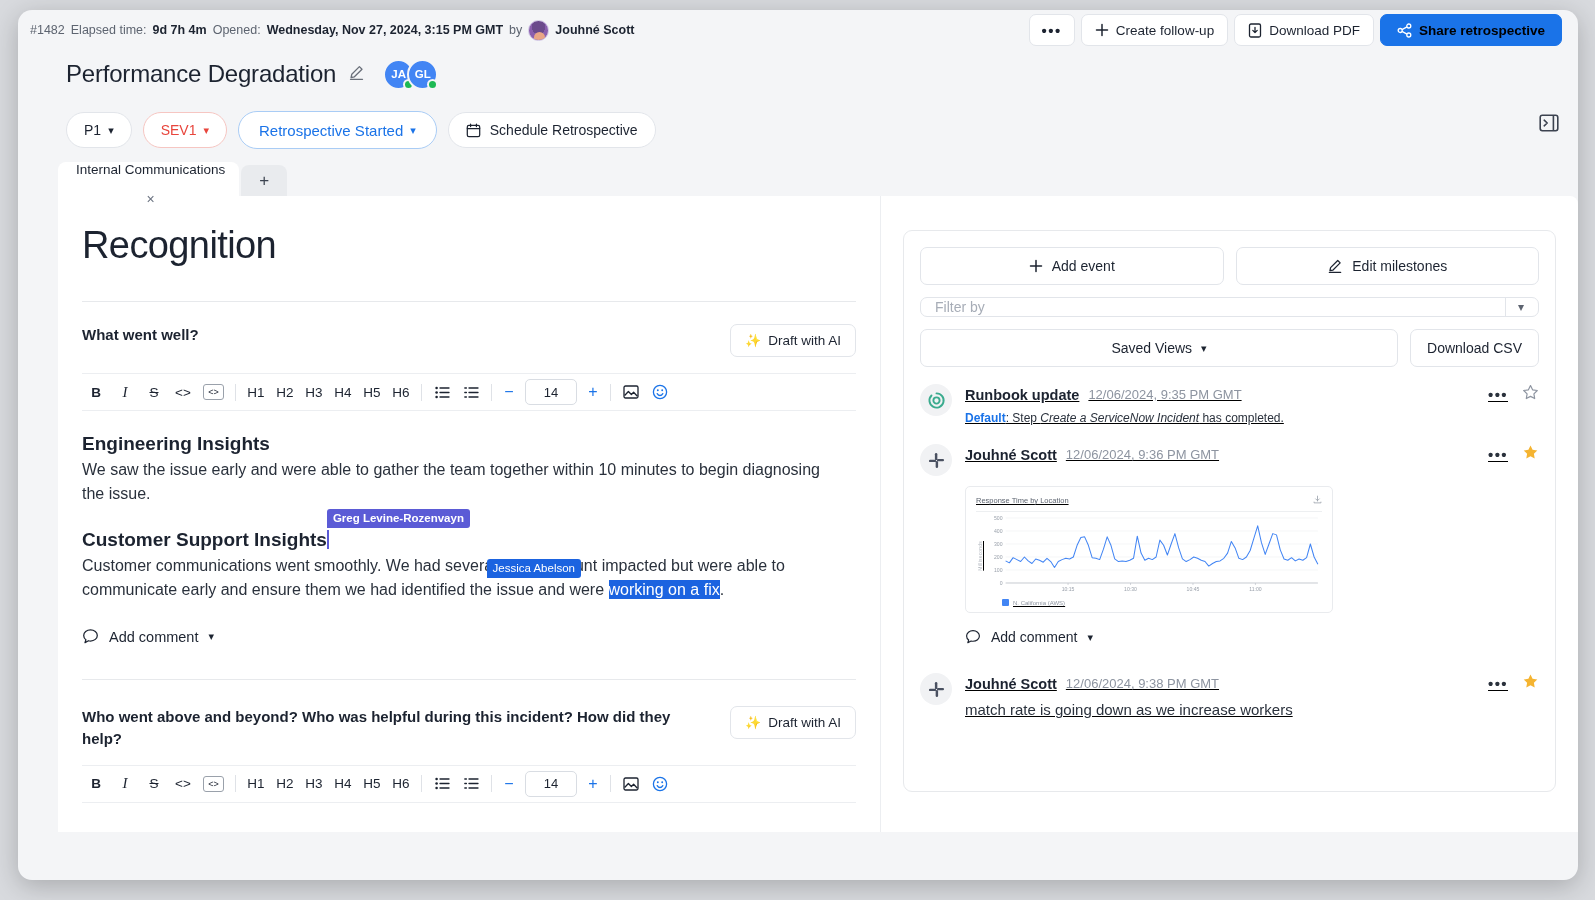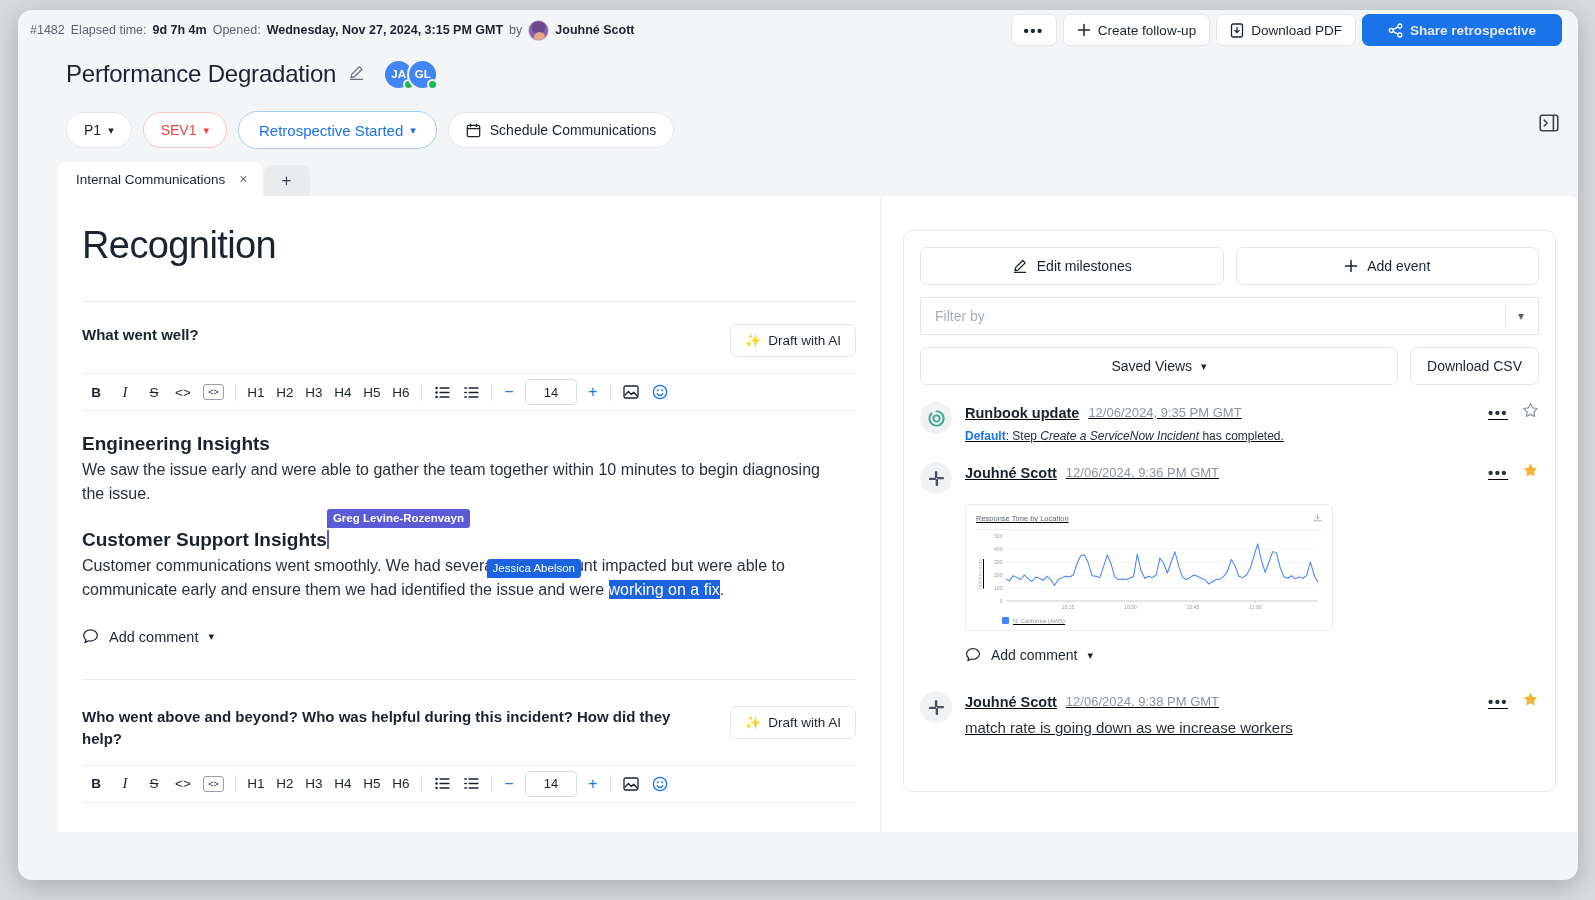--- a/index.html
+++ b/index.html
@@ -46,22 +46,22 @@
   .btn {
     display: inline-flex; align-items: center; justify-content: center;
     gap: 7px;
     height: 32px; padding: 0 13px;
     background: #fff; border: 1px solid #e2e5ea; border-radius: 7px;
     font-size: 13.5px; color: #1c2330; font-family: inherit;
     cursor: pointer; white-space: nowrap;
   }
   .btn-dots { padding: 0 12px; letter-spacing: 1.5px; font-size: 15px; font-weight: 700; }
   .btn-primary {
-    background: #1a73e8; border-color: #1a73e8; color: #e5e5e5; font-weight: 600;
-    padding: 0 25px;
+    background: #1a73e8; border-color: #1a73e8; color: #000000; font-weight: 600;
+    padding: 0 16px;
   }
   .ico { display: inline-block; line-height: 0; }
 
   
   .title-row {
     display: flex; align-items: center; gap: 12px;
     padding: 4px 16px 0 48px; height: 44px;
   }
   .page-title { font-size: 24px; font-weight: 400; color: #1c2330; letter-spacing: -.2px; }
   .edit-pencil { cursor: pointer; opacity: .75; }
@@ -106,21 +106,21 @@
 
   
   .tabstrip {
     display: flex; align-items: flex-end;
     padding-left: 40px; height: 34px; margin-top: 10px;
   }
   .doc-tab {
     display: inline-flex; align-items: center; gap: 14px;
     height: 34px; padding: 0 14px 0 18px;
     background: #fff; border-radius: 8px 8px 0 0;
-    font-size: 13.5px; color: #1c2330; cursor: pointer;
+    font-size: 13.5px; color: #1c2330; cursor: pointer; flex-direction: column;
   }
   .doc-tab .x { color: #6a7280; font-size: 14px; }
   .tab-add {
     width: 46px; height: 31px; background: #e9ebee;
     border-radius: 8px 8px 0 0; margin-left: 2px;
     display: flex; align-items: center; justify-content: center;
     color: #3c4350; font-size: 17px; cursor: pointer;
   }
 
   
@@ -215,22 +215,22 @@
     padding: 16px 16px 0; height: 562px; overflow: hidden;
   }
   .tl-btn-row { display: flex; gap: 12px; }
   .tl-btn {
     flex: 1; height: 38px;
     display: inline-flex; align-items: center; justify-content: center; gap: 9px;
     background: #fff; border: 1px solid #e2e5ea; border-radius: 7px;
     font-size: 14px; color: #1c2330; cursor: pointer; font-family: inherit;
   }
   .filter-box {
-    margin-top: 12px; height: 38px;
-    border: 1px solid #e2e5ea; border-radius: 1px;
+    margin-top: 12px; height: 20px;
+    border: 1px solid #e2e5ea; border-radius: 7px;
     display: flex; align-items: center; padding: 0 14px;
     font-size: 14px; color: #a7adb7; cursor: text;
   }
   .filter-box .sep { margin-left: auto; width: 1px; height: 20px; background: #e2e5ea; }
   .filter-box .cv { padding-left: 12px; color: #5d6470; font-size: 12px; }
   .views-row { display: flex; gap: 12px; margin-top: 12px; }
   .views-btn { flex: 1; }
   .csv-btn { flex: none; padding: 0 16px; }
 
   .ev { display: flex; gap: 13px; padding: 17px 0 0; }
@@ -359,21 +359,21 @@
       <span>Retrospective Started</span>
       <span class="caret">▾</span>
     </button>
     <button class="pill pill-sched">
       <span class="ico">
         <svg width="15" height="15" viewBox="0 0 15 15">
             <rect x="1.3" y="2.4" width="12.4" height="11.3" rx="1.6" fill="none" stroke="#1c2330" stroke-width="1.25"></rect>
             <path d="M1.3 5.6h12.4M4.6 1.2v2.4M10.4 1.2v2.4" stroke="#1c2330" stroke-width="1.25" stroke-linecap="round"></path>
           </svg>
       </span>
-      <span>Schedule Communications</span>
+      <span>Schedule Retrospective</span>
     </button>
     <span class="collapse-btn">
       <svg width="22" height="22" viewBox="0 0 22 22">
           <rect x="2.2" y="3.2" width="17.6" height="15.6" rx="2.2" fill="none" stroke="#3c4350" stroke-width="1.6"></rect>
           <path d="M15.4 3.2v15.6" stroke="#3c4350" stroke-width="1.6"></path>
           <path d="M6.2 8.2l3 2.8-3 2.8" stroke="#3c4350" stroke-width="1.6" fill="none" stroke-linecap="round" stroke-linejoin="round"></path>
         </svg>
     </span>
   </div>
 
@@ -536,34 +536,34 @@
         </div>
       </div>
     </div>
 
     <div class="tl-pane">
 
       <div class="tl-card">
         <div class="tl-btn-row">
           <button class="tl-btn">
             <span class="ico">
+              <svg width="14" height="14" viewBox="0 0 14 14">
+                  <path d="M7 1.5v11M1.5 7h11" stroke="#1c2330" stroke-width="1.5" stroke-linecap="round"></path>
+                </svg>
+            </span>
+            <span>Add event</span>
+          </button>
+          <button class="tl-btn">
+            <span class="ico">
               <svg width="16" height="16" viewBox="0 0 17 17">
                   <path d="M11.4 2.6l2.6 2.6-7.6 7.6-3.3.7.7-3.3z" fill="none" stroke="#1c2330" stroke-width="1.3" stroke-linejoin="round"></path>
                   <path d="M2.5 15.3h12" stroke="#1c2330" stroke-width="1.3" stroke-linecap="round"></path>
                 </svg>
             </span>
             <span>Edit milestones</span>
-          </button>
-          <button class="tl-btn">
-            <span class="ico">
-              <svg width="14" height="14" viewBox="0 0 14 14">
-                  <path d="M7 1.5v11M1.5 7h11" stroke="#1c2330" stroke-width="1.5" stroke-linecap="round"></path>
-                </svg>
-            </span>
-            <span>Add event</span>
           </button>
         </div>
 
         <div class="filter-box">
           <span>Filter by</span>
           <span class="sep"></span>
           <span class="cv">▾</span>
         </div>
 
         <div class="views-row">

